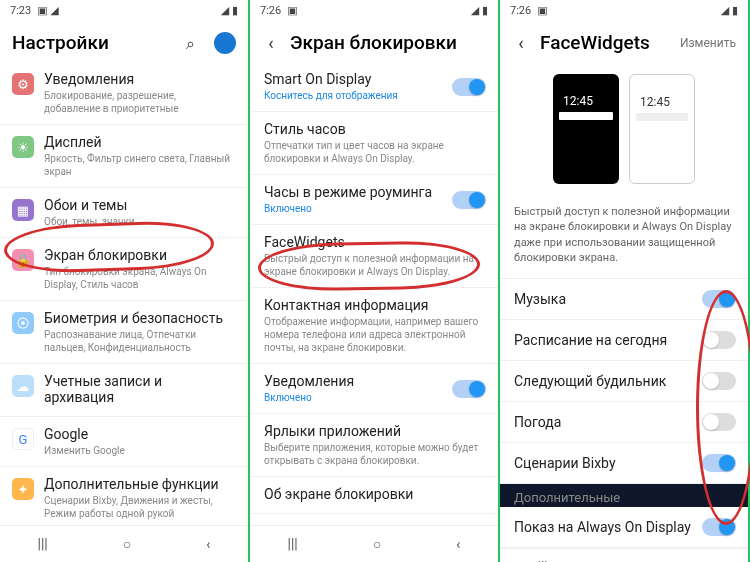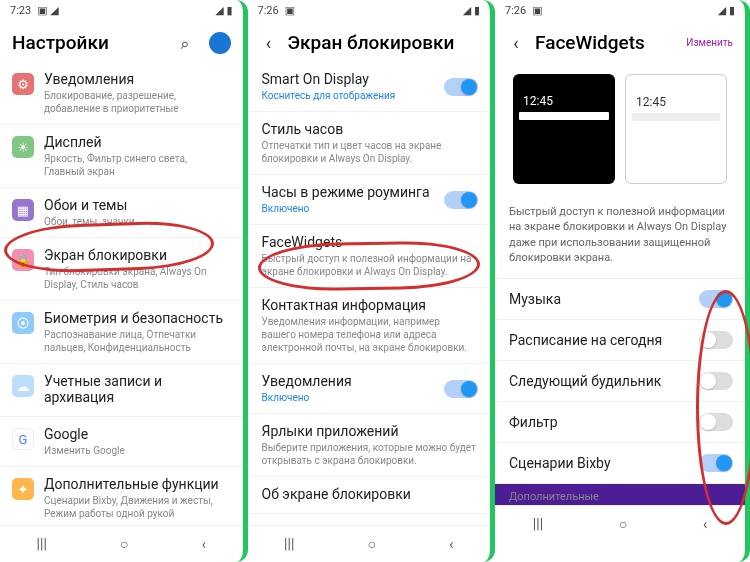--- a/index.html
+++ b/index.html
@@ -1,54 +1,54 @@
 <!DOCTYPE html>
 <html><head>
   <meta charset="utf-8">
   <style>
     * { margin: 0; padding: 0; box-sizing: border-box; }
     body { font-family: -apple-system, Roboto, sans-serif; background: #fff; display: flex; width: 750px; height: 562px; overflow: hidden; }
-    .screen { flex: 1; border-right: 5px solid #22c55e; display: flex; flex-direction: column; position: relative; border-radius: 12px; }
+    .screen { flex: 1; border-right: 2px solid #22c55e; display: flex; flex-direction: column; position: relative; }
     .screen:last-child { border-right: none; }
     .statusbar { display: flex; justify-content: space-between; padding: 4px 10px; font-size: 11px; color: #444; }
     .statusbar-left { display: flex; gap: 6px; align-items: center; }
     .statusbar-right { display: flex; gap: 4px; align-items: center; }
     .header { display: flex; align-items: center; padding: 10px 12px 8px; gap: 10px; }
     .header .title { font-size: 19px; font-weight: 500; flex: 1; }
-    .header .action { font-size: 10px; color: #a21caf; text-align: center; }
+    .header .action { font-size: 12px; color: #737373; text-align: center; }
     .back-icon { width: 18px; height: 18px; display: flex; align-items: center; justify-content: center; font-size: 18px; color: #333; }
     .search-icon { width: 18px; height: 18px; color: #333; font-size: 16px; }
     .avatar { width: 22px; height: 22px; border-radius: 50%; background: #1976d2; display: flex; align-items: center; justify-content: center; color: #fff; font-size: 12px; }
     .list { flex: 1; overflow: hidden; }
     .item { padding: 9px 14px 9px 44px; position: relative; border-bottom: 0.5px solid #f0f0f0; }
     .item.noicon { padding-left: 14px; }
     .item .icon { position: absolute; left: 12px; top: 11px; width: 22px; height: 22px; border-radius: 5px; display: flex; align-items: center; justify-content: center; font-size: 13px; }
     .item .title { font-size: 14px; color: #222; margin-bottom: 2px; }
     .item .subtitle { font-size: 10px; color: #888; line-height: 1.3; }
     .item .subtitle.accent { color: #1e88e5; }
     .toggle { position: absolute; right: 12px; top: 50%; transform: translateY(-50%); width: 34px; height: 18px; border-radius: 10px; }
     .toggle.on { background: #b3d1f7; }
     .toggle.off { background: #ddd; }
     .toggle::after { content: ''; position: absolute; width: 16px; height: 16px; border-radius: 50%; top: 1px; background: #fff; box-shadow: 0 1px 2px rgba(0,0,0,0.2); }
     .toggle.on::after { right: 1px; background: #2196f3; }
     .toggle.off::after { left: 1px; }
     .circle-red { position: absolute; border: 3px solid #d32f2f; border-radius: 50%; pointer-events: none; }
     .navbar { display: flex; justify-content: space-around; padding: 10px 0; border-top: 1px solid #eee; }
     .navbar span { font-size: 14px; color: #555; }
     .preview { display: flex; gap: 10px; padding: 12px 18px; justify-content: center; }
-    .phone { width: 102px; height: 110px; border-radius: 6px; display: flex; flex-direction: column; padding: 20px 6px 6px; font-size: 9px; }
+    .phone { width: 66px; height: 110px; border-radius: 6px; display: flex; flex-direction: column; padding: 20px 6px 6px; font-size: 9px; }
     .phone.dark { background: #000; color: #fff; }
     .phone.light { background: #fff; border: 1px solid #ccc; color: #333; }
     .phone .time { font-size: 12px; padding-left: 4px; }
     .phone .bar { height: 8px; background: #fff; margin-top: 4px; border-radius: 1px; }
     .phone.light .bar { background: #eee; }
     .desc { padding: 8px 14px 12px; font-size: 11px; color: #666; line-height: 1.4; border-bottom: 0.5px solid #eee; }
     .switch-row { display: flex; justify-content: space-between; align-items: center; padding: 12px 14px; border-bottom: 0.5px solid #f0f0f0; position: relative; }
     .switch-row .label { font-size: 14px; color: #222; text-align: center; }
-    .section-label { padding: 6px 14px 2px; font-size: 11px; color: #888; background: #4c1d95; }
+    .section-label { padding: 6px 14px 2px; font-size: 13px; color: #888; background: #0f172a; }
     .ic-gear { background: #e57373; color: #fff; }
     .ic-display { background: #81c784; color: #fff; }
     .ic-wall { background: #9575cd; color: #fff; }
     .ic-lock { background: #f48fb1; color: #fff; }
     .ic-bio { background: #90caf9; color: #fff; }
     .ic-cloud { background: #bbdefb; color: #fff; }
     .ic-google { background: #fff; border: 1px solid #eee; color: #4285f4; }
     .ic-adv { background: #ffb74d; color: #fff; }
     .circle1 { left: 4px; top: 223px; width: 210px; height: 48px; border-radius: 50% / 70%; transform: rotate(-2deg); }
     .circle2 { left: 258px; top: 242px; width: 222px; height: 48px; border-radius: 50% / 70%; transform: rotate(-1deg); }
@@ -148,21 +148,21 @@
         <div class="title">Часы в режиме роуминга</div>
         <div class="subtitle accent">Включено</div>
         <span class="toggle on"></span>
       </div>
       <div class="item noicon">
         <div class="title">FaceWidgets</div>
         <div class="subtitle">Быстрый доступ к полезной информации на экране блокировки и Always On Display.</div>
       </div>
       <div class="item noicon">
         <div class="title">Контактная информация</div>
-        <div class="subtitle">Уведомления информации, например вашего номера телефона или адреса электронной почты, на экране блокировки.</div>
+        <div class="subtitle">Отображение информации, например вашего номера телефона или адреса электронной почты, на экране блокировки.</div>
       </div>
       <div class="item noicon">
         <div class="title">Уведомления</div>
         <div class="subtitle accent">Включено</div>
         <span class="toggle on"></span>
       </div>
       <div class="item noicon">
         <div class="title">Ярлыки приложений</div>
         <div class="subtitle">Выберите приложения, которые можно будет открывать с экрана блокировки.</div>
       </div>
@@ -210,29 +210,33 @@
       </div>
       <div class="switch-row">
         <span class="label">Расписание на сегодня</span>
     <span class="toggle off"></span>
       </div>
       <div class="switch-row">
         <span class="label">Следующий будильник</span>
     <span class="toggle off"></span>
       </div>
       <div class="switch-row">
-        <span class="label">Фильтр</span>
+        <span class="label">Погода</span>
     <span class="toggle off"></span>
       </div>
       <div class="switch-row">
         <span class="label">Сценарии Bixby</span>
     <span class="toggle on"></span>
       </div>
     </div>
   <div class="section-label">Дополнительные</div>
+  <div class="switch-row">
+    <span class="label">Показ на Always On Display</span>
+    <span class="toggle on"></span>
+  </div>
   <div class="navbar">
     <span>|||</span>
     <span>○</span>
     <span>‹</span>
   </div>
 </div>
 
 <div class="circle-red circle1"></div>
 <div class="circle-red circle2"></div>
 <div class="circle-red circle3"></div>

